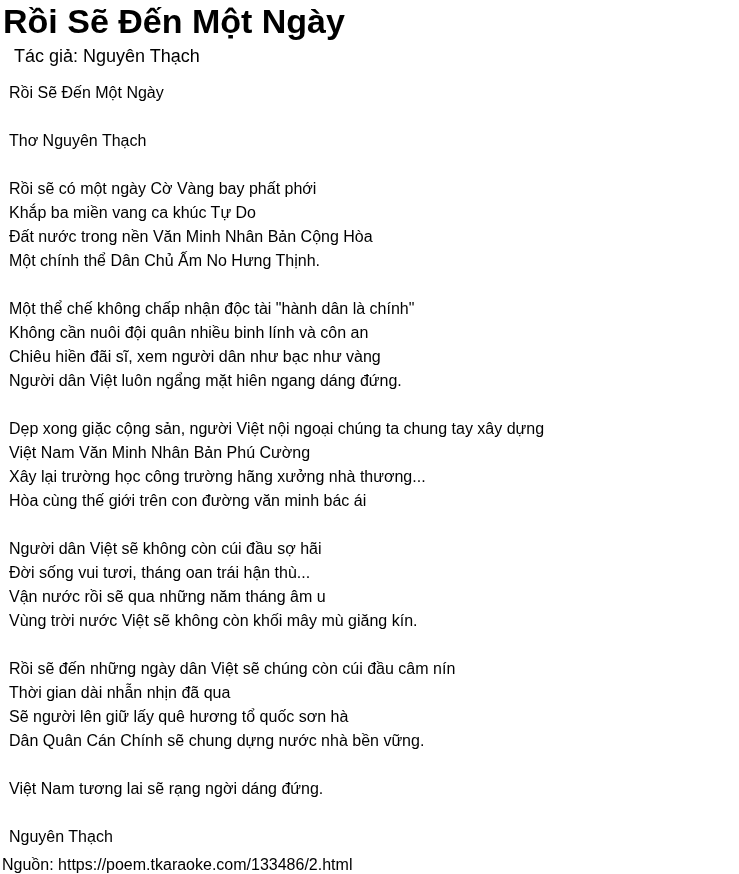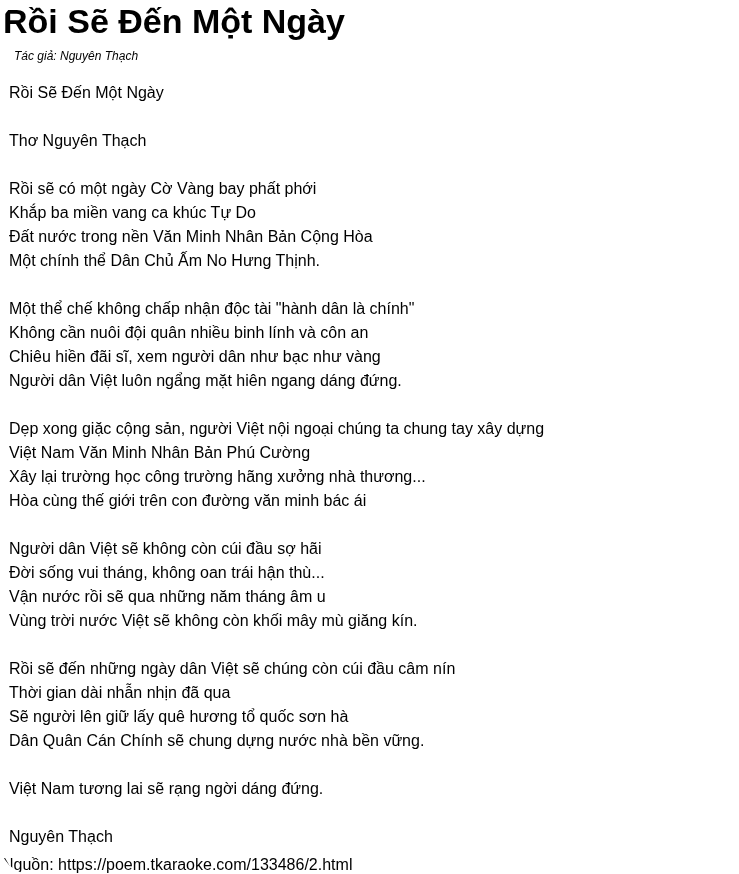--- a/index.html
+++ b/index.html
@@ -8,34 +8,32 @@
     background: #ffffff;
     color: #000000;
     font-family: "Liberation Sans", sans-serif;
   }
   .page {
     position: relative;
     width: 739px;
     height: 874px;
     overflow: hidden;
     background: #ffffff;
-    border-radius: 31px;
   }
   .page-title {
     font-size: 34px;
     font-weight: bold;
     margin: 0;
     padding: 2px 0 0 3px;
     line-height: 1.15;
     letter-spacing: 0px;
     white-space: nowrap;
   }
   .author-line {
-    font-style: italic;
-    font-size: 12px;
+    font-size: 18px;
     margin: 4px 0 0 14px;
     line-height: 22px;
     white-space: nowrap;
   }
   .poem-body {
     font-size: 16px;
     line-height: 24px;
     margin: 14px 0 0 9px;
   }
   .poem-block {
@@ -91,21 +89,21 @@
         <div class="poem-line">Người dân Việt luôn ngẩng mặt hiên ngang dáng đứng.</div>
       </div>
       <div class="poem-block">
         <div class="poem-line">Dẹp xong giặc cộng sản, người Việt nội ngoại chúng ta chung tay xây dựng</div>
         <div class="poem-line">Việt Nam Văn Minh Nhân Bản Phú Cường</div>
         <div class="poem-line">Xây lại trường học công trường hãng xưởng nhà thương...</div>
         <div class="poem-line">Hòa cùng thế giới trên con đường văn minh bác ái</div>
       </div>
       <div class="poem-block">
         <div class="poem-line">Người dân Việt sẽ không còn cúi đầu sợ hãi</div>
-        <div class="poem-line">Đời sống vui tháng, không oan trái hận thù...</div>
+        <div class="poem-line">Đời sống vui tươi, tháng oan trái hận thù...</div>
         <div class="poem-line">Vận nước rồi sẽ qua những năm tháng âm u</div>
         <div class="poem-line">Vùng trời nước Việt sẽ không còn khối mây mù giăng kín.</div>
       </div>
       <div class="poem-block">
         <div class="poem-line">Rồi sẽ đến những ngày dân Việt sẽ chúng còn cúi đầu câm nín</div>
         <div class="poem-line">Thời gian dài nhẫn nhịn đã qua</div>
         <div class="poem-line">Sẽ người lên giữ lấy quê hương tổ quốc sơn hà</div>
         <div class="poem-line">Dân Quân Cán Chính sẽ chung dựng nước nhà bền vững.</div>
       </div>
       <div class="poem-block">

